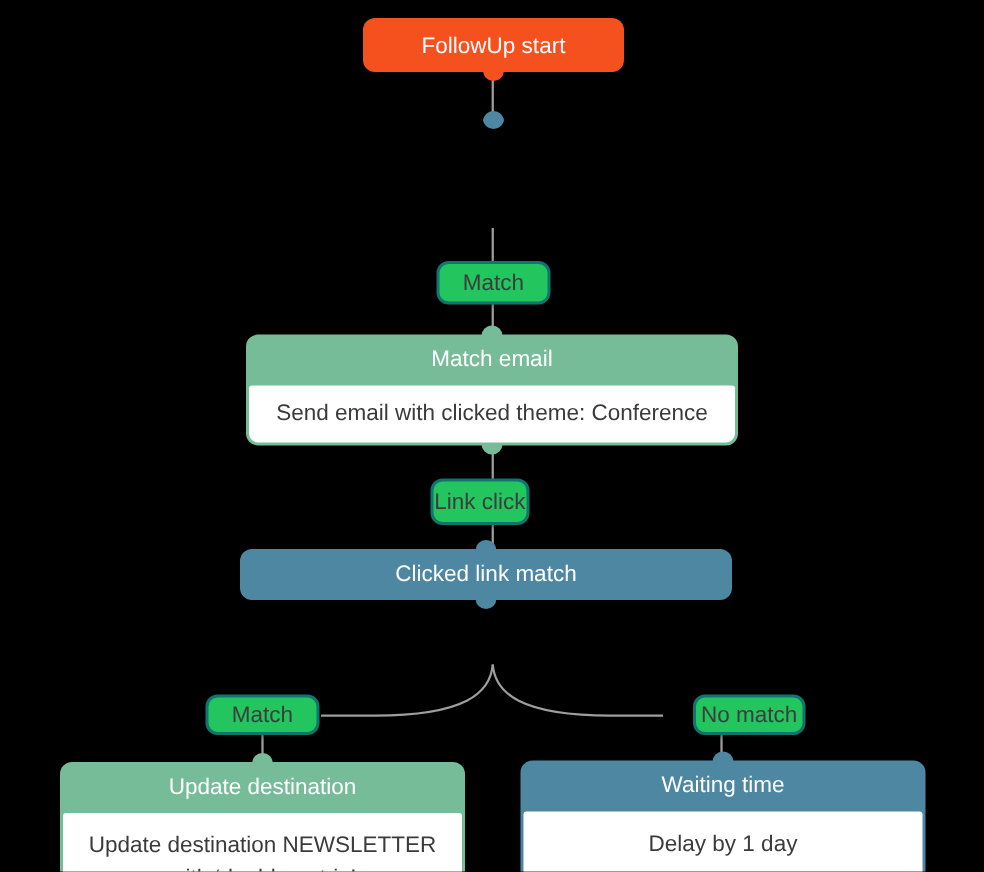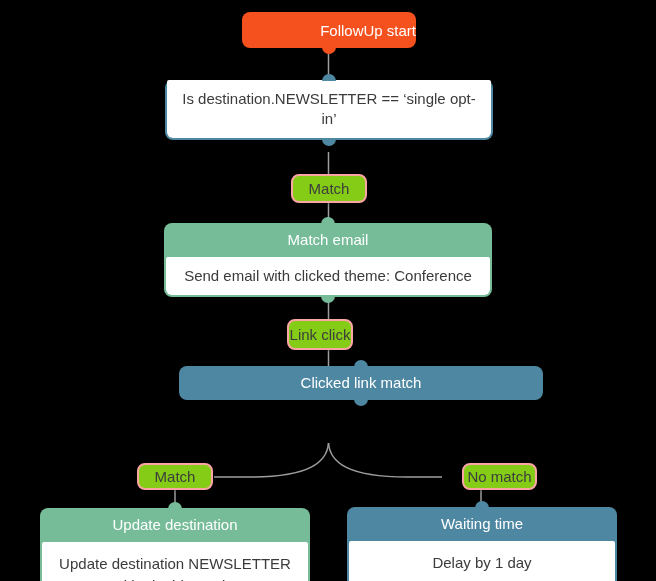--- a/index.html
+++ b/index.html
@@ -9,21 +9,21 @@
     overflow: hidden; position: relative;
     font-family: "Liberation Sans", sans-serif;
   }
   .canvas { position: absolute; inset: 0; width: 656px; height: 581px; background: #000000; }
   .wires { position: absolute; left: 0; top: 0; z-index: 1; }
 
   
   .start-btn {
     position: absolute; left: 242px; top: 12px; width: 174px; height: 36px;
     background: #f4511e; border-radius: 8px; z-index: 2;
-    display: flex; align-items: center; justify-content: flex-end;
+    display: flex; align-items: center; justify-content: center;
     color: #ffffff; font-size: 15px;
   }
 
   
   .node { position: absolute; border-radius: 8px; z-index: 2; }
   .node.blue  { background: #4e87a1; }
   .node.green { background: #76bc98; }
   .hdr {
     height: 34px; line-height: 34px; text-align: center;
     color: #ffffff; font-size: 15px;
@@ -45,33 +45,33 @@
   }
   .bump.top { top: -6px; border-radius: 7px 7px 0 0; }
   .bump.bot { bottom: -6px; border-radius: 0 0 7px 7px; }
   .bump.orange { background: #f4511e; }
   .bump.blue   { background: #4e87a1; }
   .bump.green  { background: #76bc98; }
 
   
   .pill {
     position: absolute; z-index: 3;
-    background: #84cc16; border: 2px solid #fca5a5; border-radius: 8px;
+    background: #22c55e; border: 2px solid #0f766e; border-radius: 8px;
     display: flex; align-items: center; justify-content: center;
     font-size: 15px; color: #3d3d3d;
     box-shadow: 0 1px 3px rgba(0,0,0,0.35);
   }
   .pill-match-1   { left: 291px; top: 174px; width: 76px; height: 29px; }
   .pill-linkclick { left: 287px; top: 319px; width: 66px; height: 31px; }
   .pill-match-2   { left: 137px; top: 463px; width: 76px; height: 27px; }
   .pill-nomatch   { left: 462px; top: 463px; width: 75px; height: 27px; }
 
   .n-check   { left: 165px; top: 80px;  width: 328px; }
   .n-send    { left: 164px; top: 223px; width: 328px; }
-  .n-clicked { left: 179px; top: 366px; width: 364px; }
+  .n-clicked { left: 160px; top: 366px; width: 328px; }
   .n-update  { left: 40px;  top: 508px; width: 270px; }
   .n-wait    { left: 347px; top: 507px; width: 270px; }
 </style>
 </head>
 <body>
 
 <div class="canvas">
 
   <svg class="wires" width="656" height="581">
     <g stroke="#9e9e9e" stroke-width="1.5" fill="none">
@@ -87,21 +87,20 @@
     </g>
   </svg>
 
   <div class="start-btn">
     <span>FollowUp start</span>
     <div class="bump bot orange"></div>
   </div>
 
   <div class="node blue n-check">
     <div class="bump top blue"></div>
-    <div class="bdy">Is destination.NEWSLETTER == ‘single opt-in’</div>
     <div class="bump bot blue"></div>
   </div>
 
   <div class="pill pill-match-1">Match</div>
 
   <div class="node green n-send">
     <div class="bump top green"></div>
     <div class="hdr">Match email</div>
     <div class="bdy">Send email with clicked theme: Conference</div>
     <div class="bump bot green"></div>

